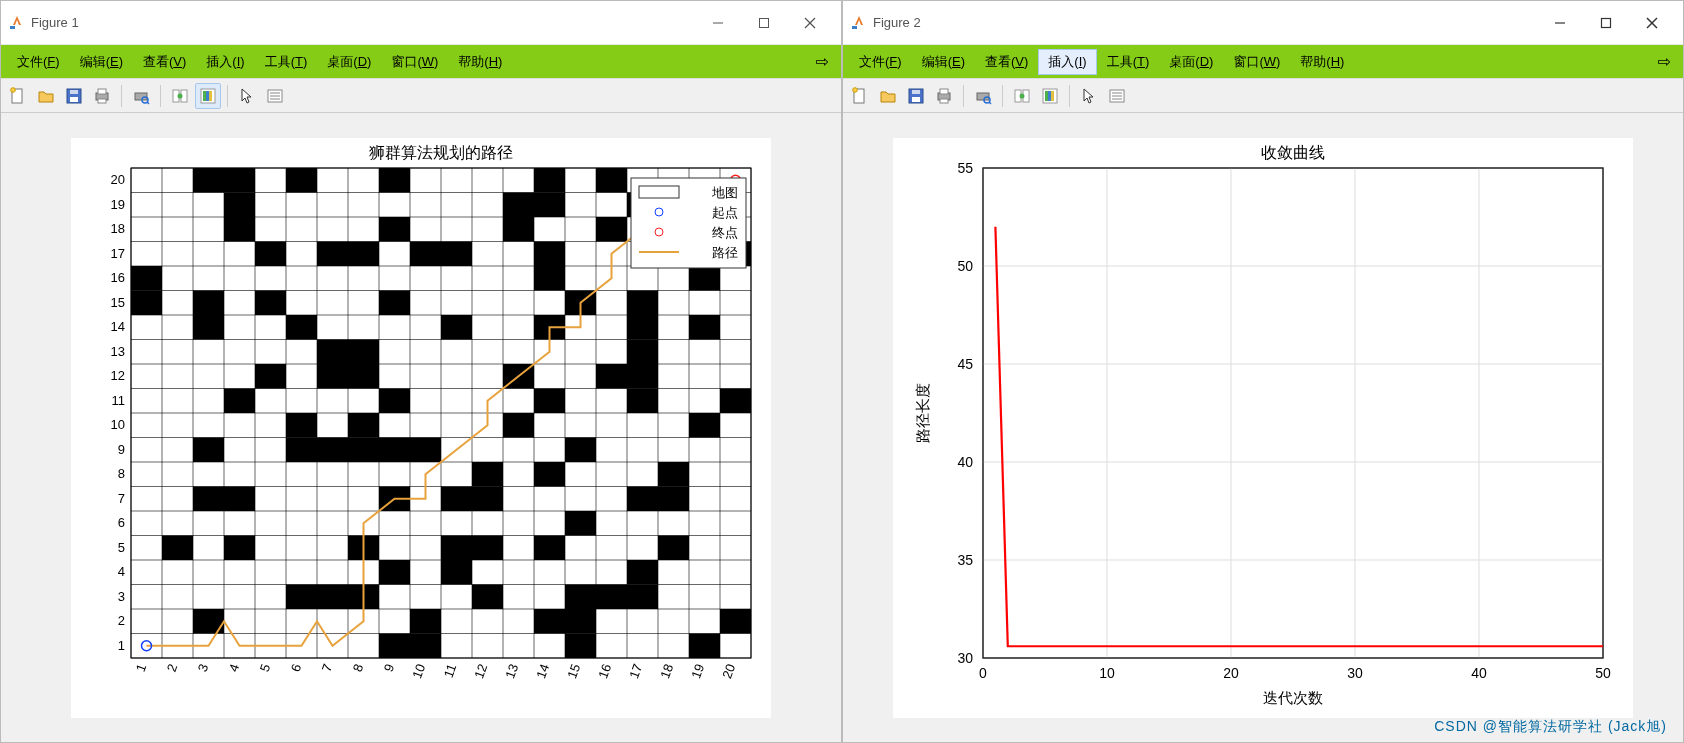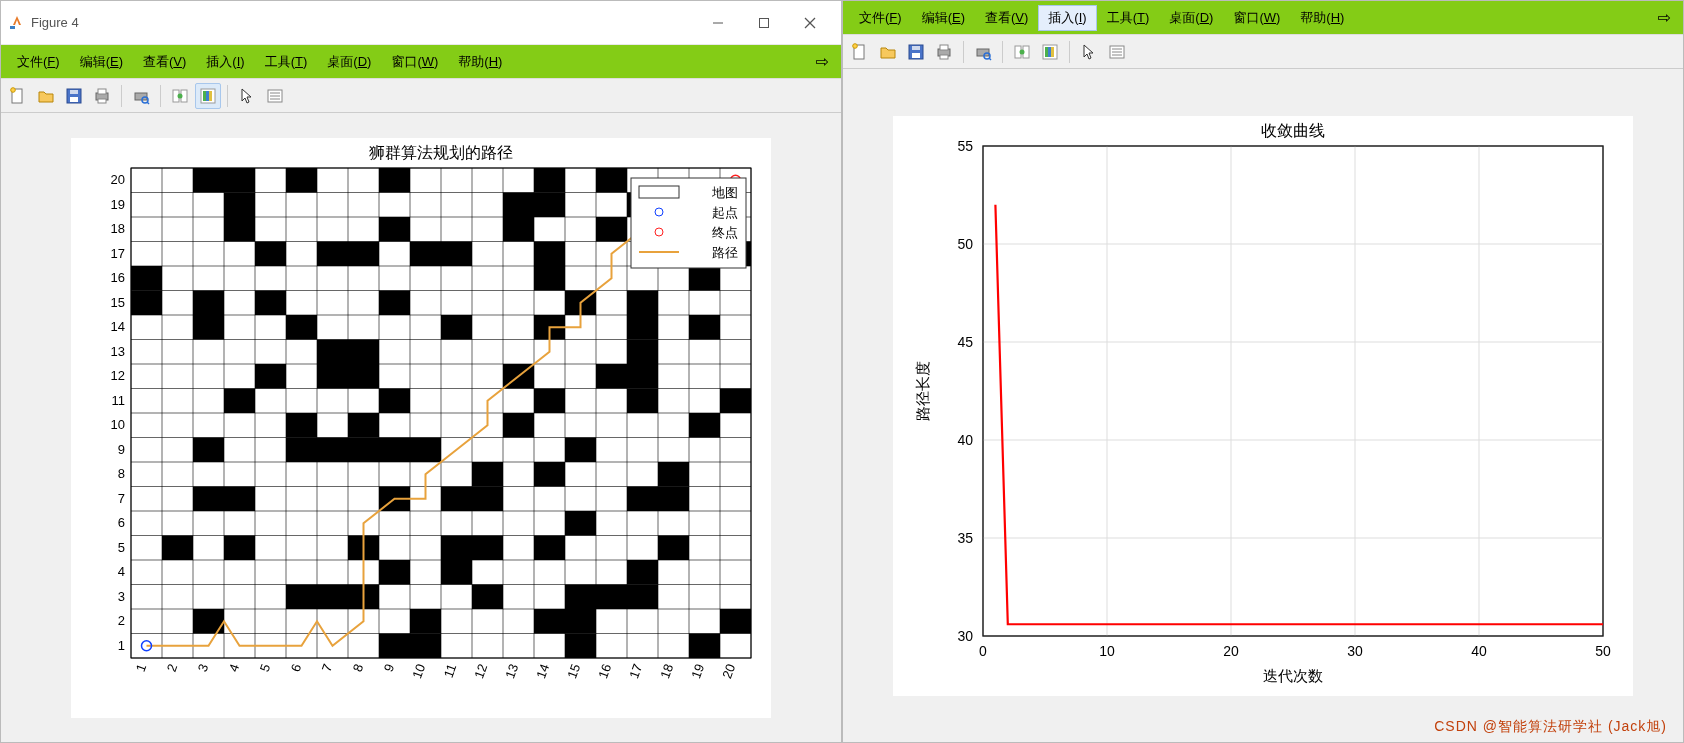--- a/index.html
+++ b/index.html
@@ -21,37 +21,37 @@
   .menubar .rarrow { margin-left: auto; padding: 0 6px; font-size: 16px; }
   
   .toolbar { height: 34px; background: #f0f0f0; display: flex; align-items: center; padding: 2px 4px; border-bottom: 1px solid #ccc; gap: 2px; }
   .tb-sep { width: 1px; height: 22px; background: #ccc; margin: 0 4px; }
   .tb-btn { width: 26px; height: 26px; display: flex; align-items: center; justify-content: center; border: 1px solid transparent; border-radius: 2px; }
   .tb-btn.active { border-color: #a8c7ec; background: #dceaf9; }
   .tb-btn svg { width: 18px; height: 18px; }
   
   .plot { flex: 1 1 auto; background: #f0f0f0; display: flex; align-items: center; justify-content: center; padding: 8px; position: relative; }
   .axes-wrap { background: #fff; }
-  .watermark { position: absolute; right: 16px; bottom: 6px; color: #c2410c; font-size: 14px; letter-spacing: 1px; pointer-events: none; }
+  .watermark { position: absolute; right: 16px; bottom: 6px; color: #0369a1; font-size: 14px; letter-spacing: 1px; pointer-events: none; }
   svg text { font-family: inherit; }
 </style>
 </head>
 <body>
 
 <div class="desktop">
 
   <div class="figwin">
     <div class="titlebar">
       <span class="appicon">
         <svg viewBox="0 0 16 16">
             <path d="M8 1 L12 10 L10 10 L8 5 L6 10 L4 10 Z" fill="#e87b2a"></path>
             <rect x="1" y="11" width="5" height="3" fill="#3b7fc4"></rect>
           </svg>
       </span>
-      <span class="title">Figure 4</span>
+      <span class="title">Figure 1</span>
       <span class="spacer"></span>
       <span class="wbtn">
           <svg viewBox="0 0 12 12">
             <line x1="1" y1="6" x2="11" y2="6" stroke="#555" stroke-width="1"></line>
           </svg>
         </span>
       <span class="wbtn">
           <svg viewBox="0 0 12 12">
             <rect x="1.5" y="1.5" width="9" height="9" fill="none" stroke="#555" stroke-width="1"></rect>
           </svg>
@@ -334,20 +334,46 @@
           <text x="667" y="79" text-anchor="end" font-size="13">起点</text>
           <circle cx="588" cy="94" r="4" fill="none" stroke="#ff2020"></circle>
           <text x="667" y="99" text-anchor="end" font-size="13">终点</text>
           <line x1="568" y1="114" x2="608" y2="114" stroke="#e8a23c" stroke-width="2"></line>
           <text x="667" y="119" text-anchor="end" font-size="13">路径</text>
         </svg>
     </div>
   </div>
 
   <div class="figwin">
+    <div class="titlebar">
+      <span class="appicon">
+        <svg viewBox="0 0 16 16">
+            <path d="M8 1 L12 10 L10 10 L8 5 L6 10 L4 10 Z" fill="#e87b2a"></path>
+            <rect x="1" y="11" width="5" height="3" fill="#3b7fc4"></rect>
+          </svg>
+      </span>
+      <span class="title">Figure 2</span>
+      <span class="spacer"></span>
+      <span class="wbtn">
+          <svg viewBox="0 0 12 12">
+            <line x1="1" y1="6" x2="11" y2="6" stroke="#333" stroke-width="1.2"></line>
+          </svg>
+        </span>
+      <span class="wbtn">
+          <svg viewBox="0 0 12 12">
+            <rect x="1.5" y="1.5" width="9" height="9" fill="none" stroke="#333" stroke-width="1.2"></rect>
+          </svg>
+        </span>
+      <span class="wbtn">
+          <svg viewBox="0 0 12 12">
+            <line x1="1" y1="1" x2="11" y2="11" stroke="#333" stroke-width="1.5"></line>
+            <line x1="11" y1="1" x2="1" y2="11" stroke="#333" stroke-width="1.5"></line>
+          </svg>
+        </span>
+    </div>
     <div class="menubar" id="menubar-1">
       <span class="menu">文件(<u>F</u>)</span>
         <span class="menu">编辑(<u>E</u>)</span>
         <span class="menu">查看(<u>V</u>)</span>
         <span class="menu hover">插入(<u>I</u>)</span>
         <span class="menu">工具(<u>T</u>)</span>
         <span class="menu">桌面(<u>D</u>)</span>
         <span class="menu">窗口(<u>W</u>)</span>
         <span class="menu">帮助(<u>H</u>)</span>
         <span class="rarrow">⇨</span>

